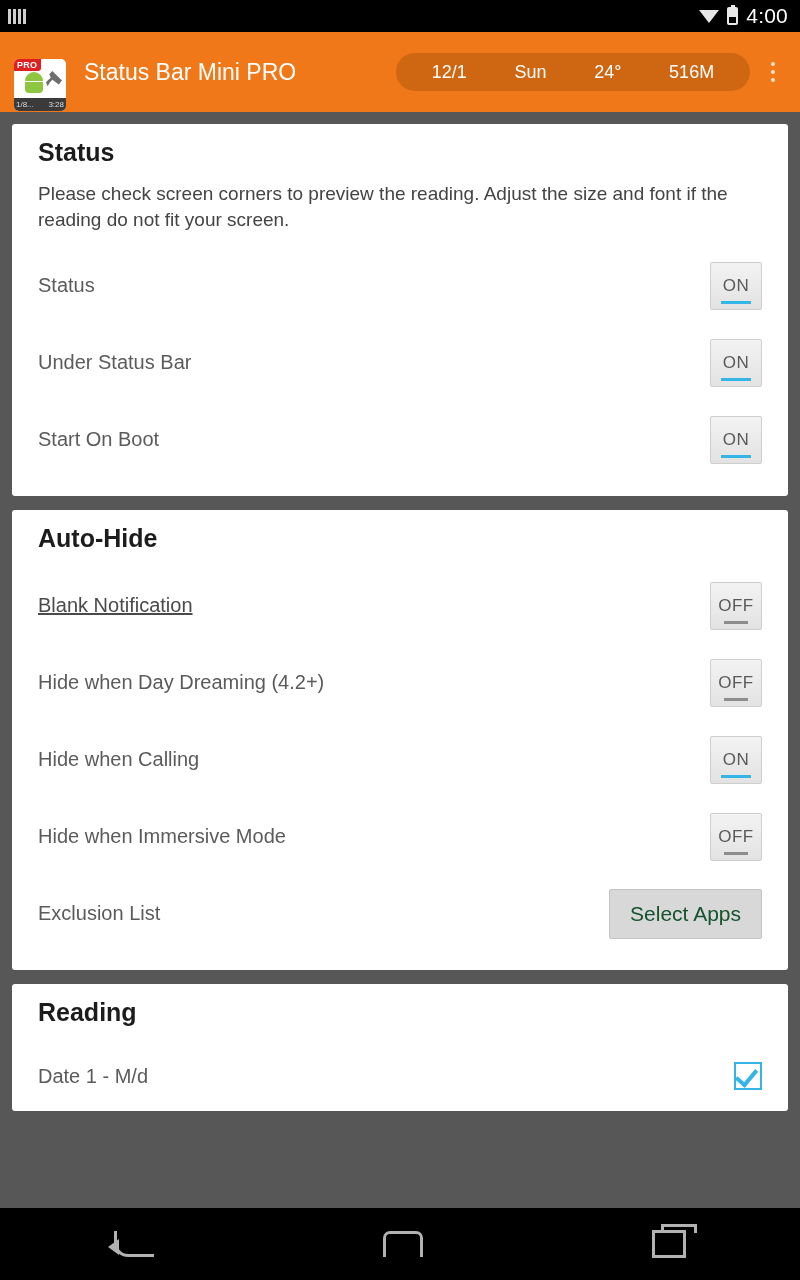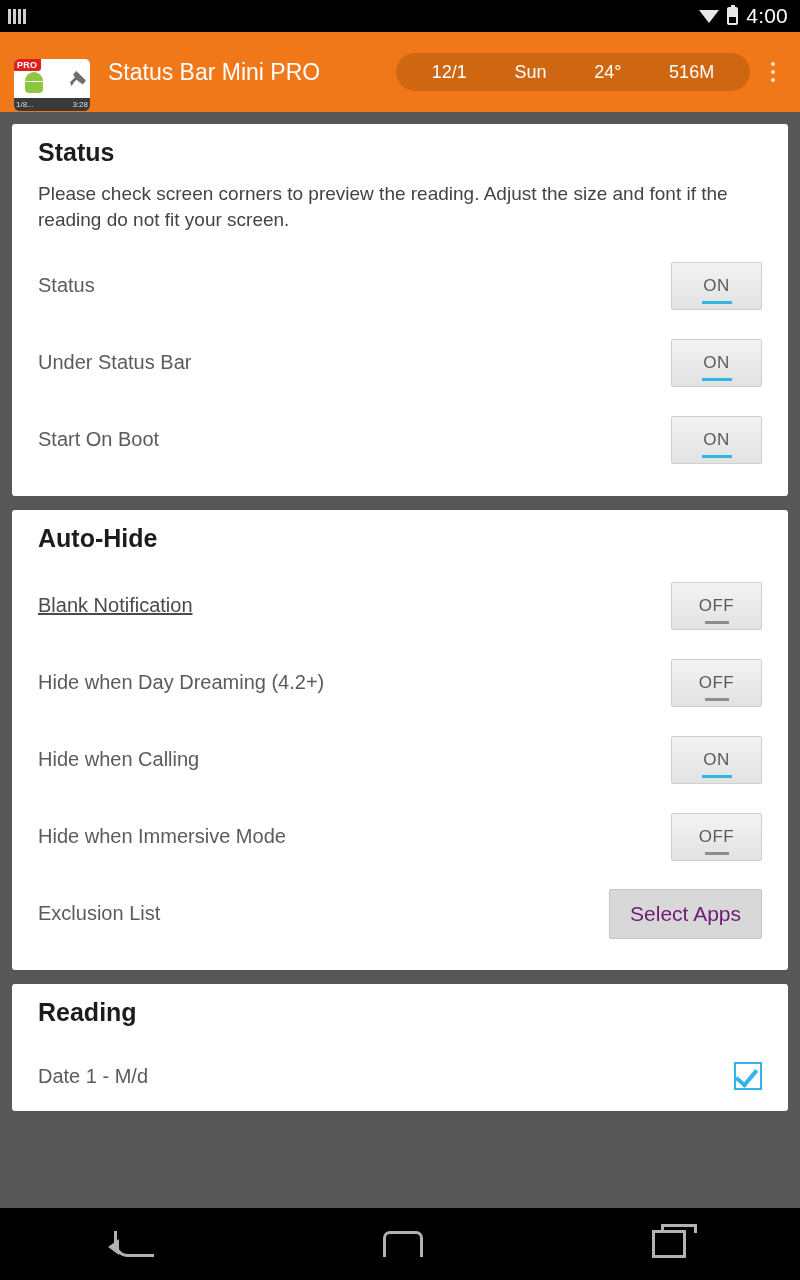--- a/index.html
+++ b/index.html
@@ -62,21 +62,21 @@
   
   .appbar {
     height: 80px;
     background: #f07818;
     display: flex;
     align-items: center;
     padding: 0 10px 0 14px;
     flex: 0 0 auto;
   }
   .app-icon {
-    width: 76px; height: 52px;
+    width: 52px; height: 52px;
     background: #fff;
     border-radius: 5px;
     position: relative;
     overflow: hidden;
     flex: 0 0 auto;
     margin-top: 26px;
   }
   .app-icon .pro {
     position: absolute; left: 0; top: 0;
     background: #e02020; color: #fff;
@@ -191,21 +191,21 @@
     color: #5b5b5b;
     flex: 1 1 auto;
   }
   .row-label.link {
     text-decoration: underline;
     color: #4a4a4a;
   }
 
   
   .switch {
-    width: 91px;
+    width: 52px;
     height: 48px;
     background: linear-gradient(#f3f3f3, #e2e2e2);
     border: 1px solid #cfcfcf;
     border-radius: 2px;
     display: flex;
     align-items: center;
     justify-content: center;
     position: relative;
     flex: 0 0 auto;
   }
@@ -242,21 +242,21 @@
     display: block;
   }
 
   
   .btn {
     background: #d8d8d8;
     border: 1px solid #c4c4c4;
     border-radius: 2px;
     padding: 12px 20px;
     font-size: 21px;
-    color: #701a75;
+    color: #14532d;
     flex: 0 0 auto;
   }
 
   
   .checkbox {
     width: 28px; height: 28px;
     border: 2px solid #33b5e5;
     background: #fff;
     position: relative;
     flex: 0 0 auto;

